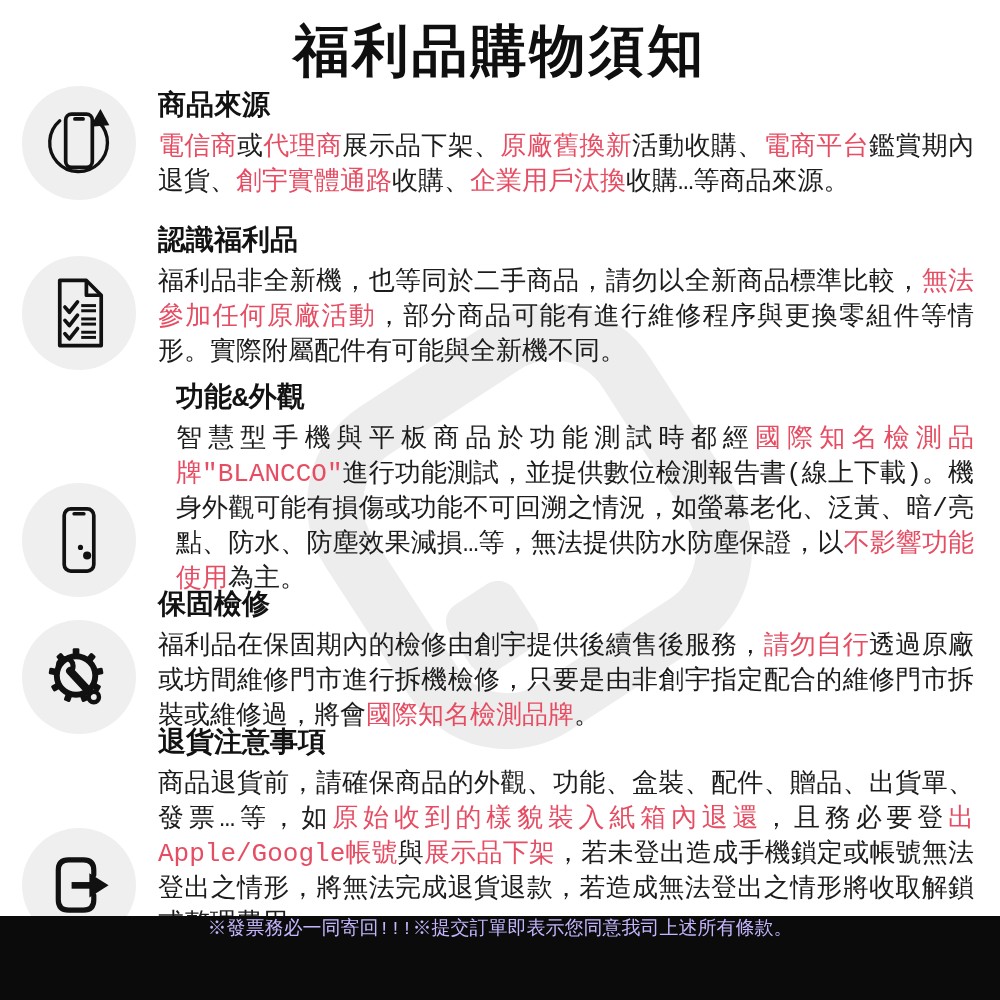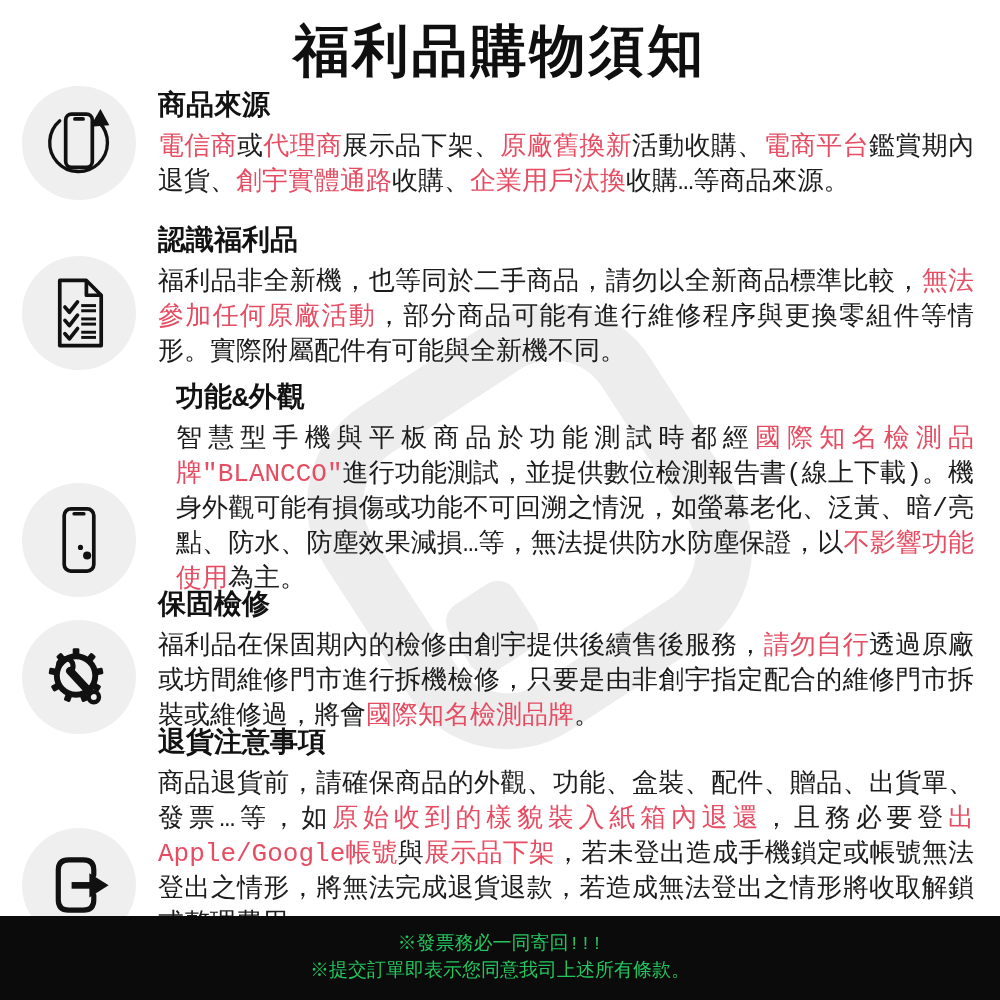--- a/index.html
+++ b/index.html
@@ -29,23 +29,23 @@
     background:var(--icon-circle-bg,#efefef);
     display:flex; align-items:center; justify-content:center;
   }
   .circle svg { width:74px; height:74px; }
   .content { flex:1; padding-right:26px; }
   .content h2 { margin:0 0 5px 0; font-size:28px; font-weight:800; color:#121212; line-height:36px; }
   .content p { margin:0; font-size:26px; line-height:35px; text-align:justify; color:var(--text-black,#1c1c1c); }
   .content p .red { color:var(--accent-red,#e64d63); }
   .footer {
     position:absolute; left:0; top:916px; width:1000px; height:84px;
-    background:var(--footer-bg,#0b0b0b); color:#22c55e; z-index:2;
-    display:flex; flex-direction:column; justify-content:center;
-    text-align:center; font-size:19px; line-height:27px;
+    background:var(--footer-bg,#0b0b0b); color:#c4b5fd; z-index:2;
+    display:flex; flex-direction:row; justify-content:center;
+    text-align:right; font-size:19px; line-height:27px;
   }
 </style>
 </head>
 <body>
 
 <div class="page">
 
   <div class="watermark">
     <svg viewBox="0 0 570 480" width="570" height="480">
       <g transform="rotate(-33 285 240)">

